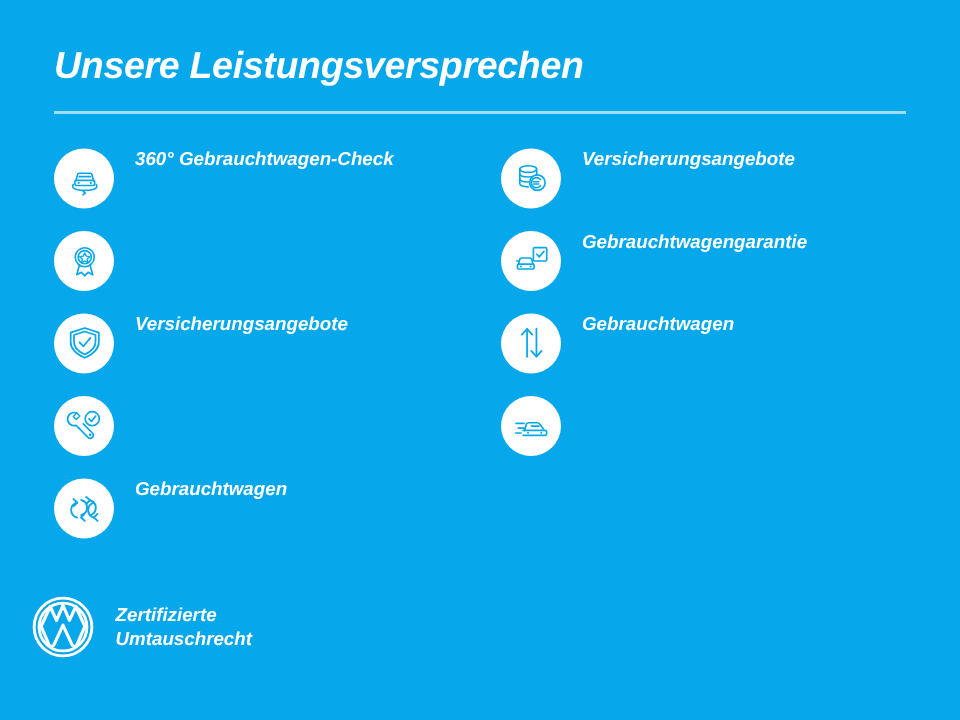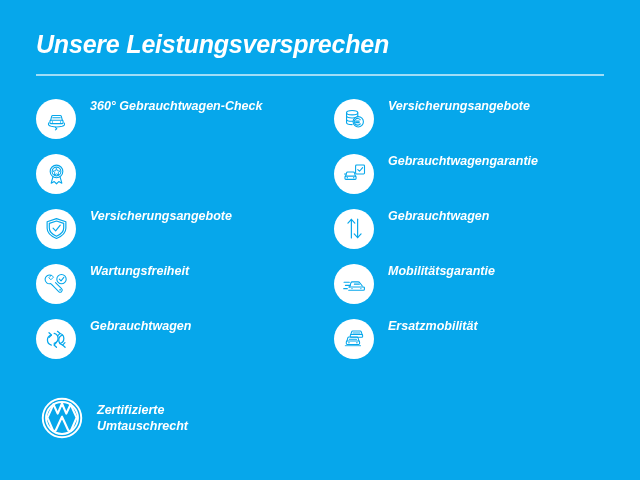--- a/index.html
+++ b/index.html
@@ -80,21 +80,21 @@
     font-size: 12.5px;
     font-weight: bold;
     line-height: 1.2;
     color: #ffffff;
     white-space: nowrap;
   }
 
   
   .brand {
     position: absolute;
-    left: 40px;
+    left: 20px;
     bottom: 40px;
     display: flex;
     align-items: center;
     gap: 13px;
   }
 
   .vw-logo { width: 44px; height: 44px; display: block; }
 
   .brand-text {
     font-size: 12.5px;
@@ -201,71 +201,53 @@
       <span class="icon-badge">
         <svg viewBox="0 0 32 32" fill="none" stroke="#06a7eb" stroke-width="1.4" stroke-linecap="round" stroke-linejoin="round">
           <path d="M9.2 5.6 a5.6 5.6 0 1 0 -0.6 10.5 l2.4 2.4"></path>
           <path d="M9.2 5.6 L6.2 8.6 L8.8 11.2 L11.8 8.2 z" stroke-width="1.2"></path>
           <path d="M11 18.5 L18.8 26.3 a2.6 2.6 0 0 0 3.7 -3.7 L14.7 14.8"></path>
           <circle cx="20.6" cy="24.1" r="1.1" fill="#06a7eb" stroke="none"></circle>
           <circle cx="22.4" cy="10.4" r="6" fill="#ffffff"></circle>
           <path d="M19.6 10.5 L21.8 12.7 L25.4 8.2"></path>
         </svg>
       </span>
-      <span class="promise-label">Wartungsfreiheit</span>
     </div>
 
     <div class="promise-item">
       <span class="icon-badge">
         <svg viewBox="0 0 32 32" fill="none" stroke="#06a7eb" stroke-width="1.4" stroke-linecap="round" stroke-linejoin="round">
           <path d="M9.8 20.6 L11.4 15.2 Q11.8 13.9 13.2 13.9 L20.6 13.9 Q22 13.9 22.8 15 L26 19.2"></path>
           <path d="M8.6 20.4 L27.4 20.4 a1.3 1.3 0 0 1 1.3 1.3 v1.6 a1.3 1.3 0 0 1 -1.3 1.3 L8.6 24.6"></path>
           <line x1="15.8" y1="16.8" x2="22.2" y2="16.8"></line>
           <circle cx="12.8" cy="22.5" r="0.85" fill="#06a7eb" stroke="none"></circle>
           <circle cx="24.2" cy="22.5" r="0.85" fill="#06a7eb" stroke="none"></circle>
           <line x1="2.6" y1="14.4" x2="9.4" y2="14.4"></line>
           <line x1="4.4" y1="18.4" x2="10.4" y2="18.4"></line>
           <line x1="2.2" y1="22.6" x2="6.8" y2="22.6"></line>
         </svg>
       </span>
-      <span class="promise-label">Mobilitätsgarantie</span>
     </div>
 
     <div class="promise-item">
       <span class="icon-badge">
         <svg viewBox="0 0 32 32" fill="none" stroke="#06a7eb" stroke-width="1.6" stroke-linecap="round" stroke-linejoin="round">
           <path d="M9.4 11.6 a6.6 6.6 0 0 0 0 12.8"></path>
           <path d="M13 9.4 a6.6 6.6 0 0 1 0 12.8"></path>
           <path d="M6.4 8.6 L9.6 11.5 L6.6 14.6"></path>
           <path d="M16 27.2 L12.8 24.3 L15.8 21.2"></path>
           <path d="M20.4 9.6 a6.6 6.6 0 0 1 0 12.8"></path>
           <path d="M23.9 11.6 a6.6 6.6 0 0 0 0 12.8"></path>
           <path d="M17.2 6.8 L20.6 9.5 L17.4 12.6"></path>
           <path d="M27 27.2 L23.8 24.4 L26.8 21.3"></path>
         </svg>
       </span>
       <span class="promise-label">Gebrauchtwagen</span>
     </div>
 
-    <div class="promise-item">
-      <span class="icon-badge">
-        <svg viewBox="0 0 32 32" fill="none" stroke="#06a7eb" stroke-width="1.35" stroke-linecap="round" stroke-linejoin="round">
-          <path d="M11.2 11.2 L12.3 7.4 Q12.6 6.4 13.7 6.4 L23.3 6.4 Q24.4 6.4 24.7 7.4 L25.8 11.2"></path>
-          <rect x="10.6" y="11" width="15.8" height="3.5" rx="1"></rect>
-          <line x1="14" y1="9" x2="23" y2="9"></line>
-          <path d="M6.2 19.6 L7.4 15.2 Q7.7 14.1 8.9 14.1 L19.1 14.1 Q20.3 14.1 20.6 15.2 L21.8 19.6"></path>
-          <rect x="5.5" y="19.3" width="17" height="4.4" rx="1.2" fill="#ffffff"></rect>
-          <line x1="9.4" y1="16.9" x2="18.6" y2="16.9"></line>
-          <circle cx="8.9" cy="21.5" r="0.9" fill="#06a7eb" stroke="none"></circle>
-          <circle cx="19.1" cy="21.5" r="0.9" fill="#06a7eb" stroke="none"></circle>
-          <line x1="4.2" y1="25.2" x2="23.8" y2="25.2" stroke-width="1.1"></line>
-        </svg>
-      </span>
-      <span class="promise-label">Ersatzmobilität</span>
-    </div>
 
   </div>
 
   <div class="brand">
     <span>
       <svg class="vw-logo" viewBox="0 0 48 48" fill="none" stroke="#ffffff" stroke-width="2.1" stroke-linecap="round" stroke-linejoin="round">
         <circle cx="24" cy="24" r="21"></circle>
         <circle cx="24" cy="24" r="17.4"></circle>
         <path d="M24 8.2 L28.7 19.2 L33.3 9.1 M33.3 9.1 L39.9 23.6 L34.2 36.8 Q33.6 38.2 32.3 38.2 Q31.1 38.2 30.5 36.8 L24 22.6 L17.5 36.8 Q16.9 38.2 15.7 38.2 Q14.4 38.2 13.8 36.8 L8.1 23.6 L14.7 9.1 M14.7 9.1 L19.3 19.2 L24 8.2" stroke-width="2.3"></path>
       </svg>

